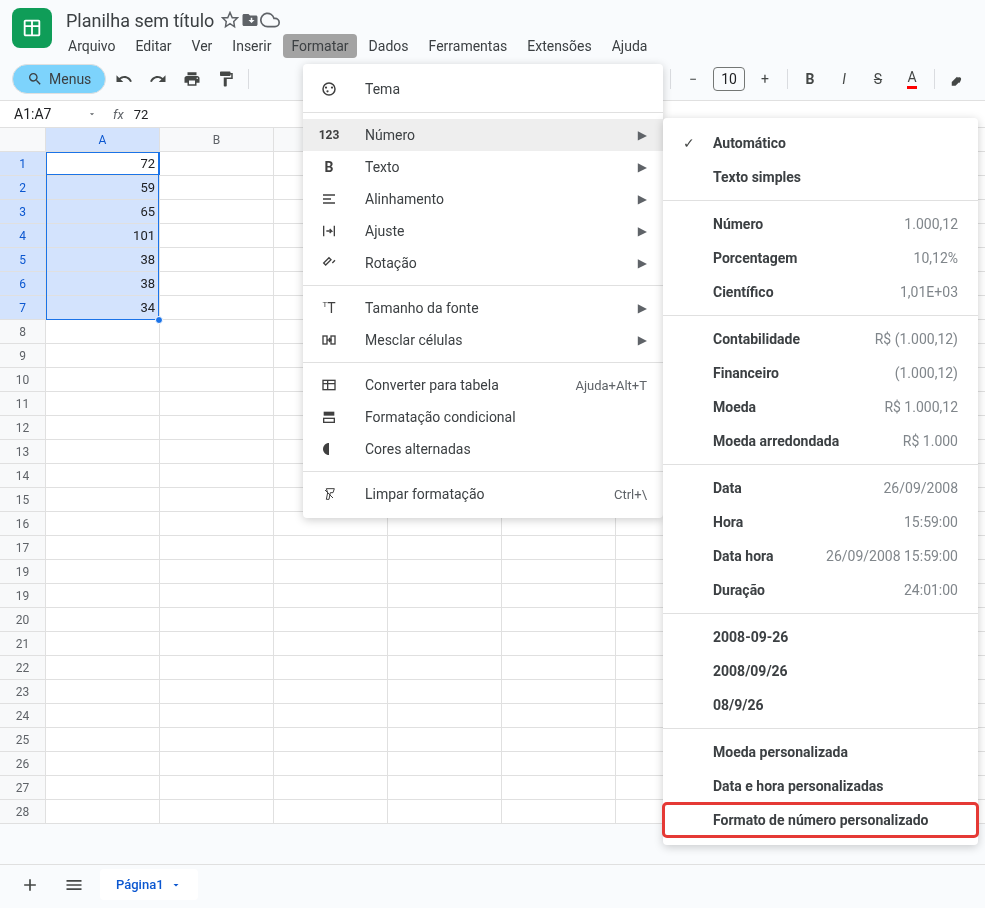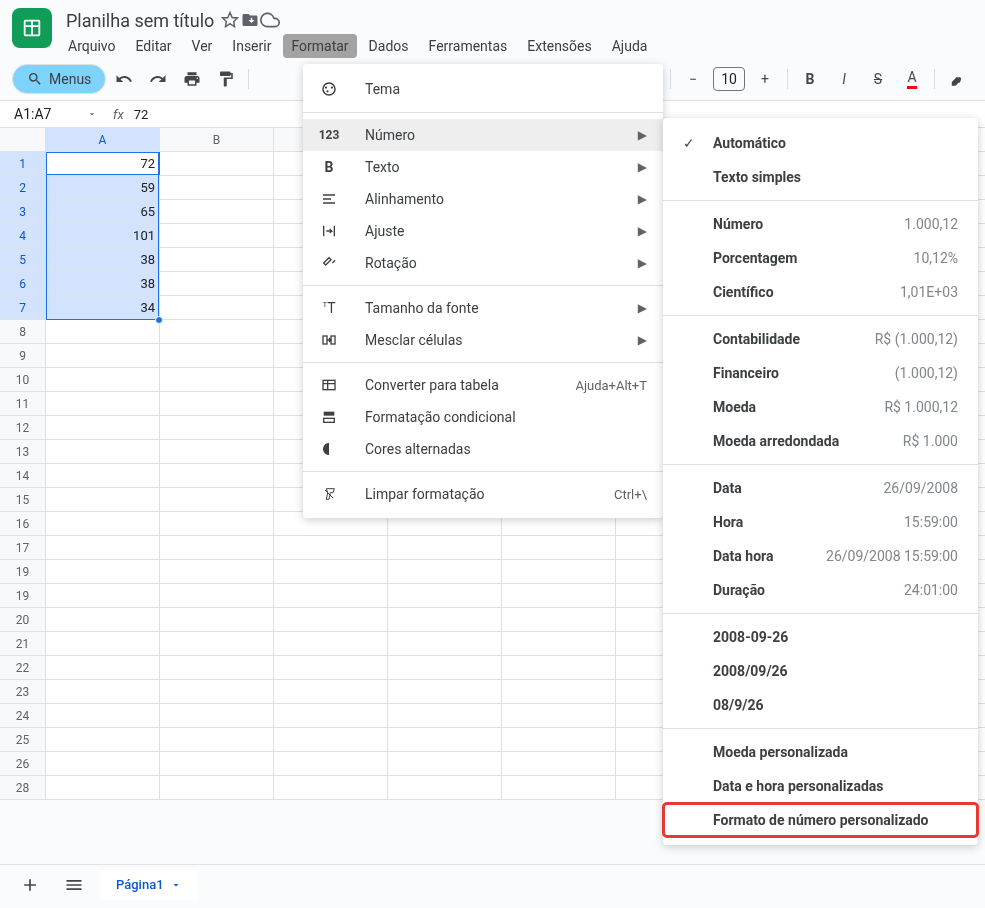--- a/index.html
+++ b/index.html
@@ -470,20 +470,31 @@
         <div class="cell"></div>
         <div class="cell"></div>
         <div class="cell"></div>
         <div class="cell"></div>
         <div class="cell"></div>
         <div class="cell"></div>
         <div class="cell"></div>
         <div class="cell"></div>
       </div>
       <div class="row">
+        <div class="row-h">27</div>
+        <div class="cell"></div>
+        <div class="cell"></div>
+        <div class="cell"></div>
+        <div class="cell"></div>
+        <div class="cell"></div>
+        <div class="cell"></div>
+        <div class="cell"></div>
+        <div class="cell"></div>
+      </div>
+      <div class="row">
         <div class="row-h">28</div>
         <div class="cell"></div>
         <div class="cell"></div>
         <div class="cell"></div>
         <div class="cell"></div>
         <div class="cell"></div>
         <div class="cell"></div>
         <div class="cell"></div>
         <div class="cell"></div>
       </div>

